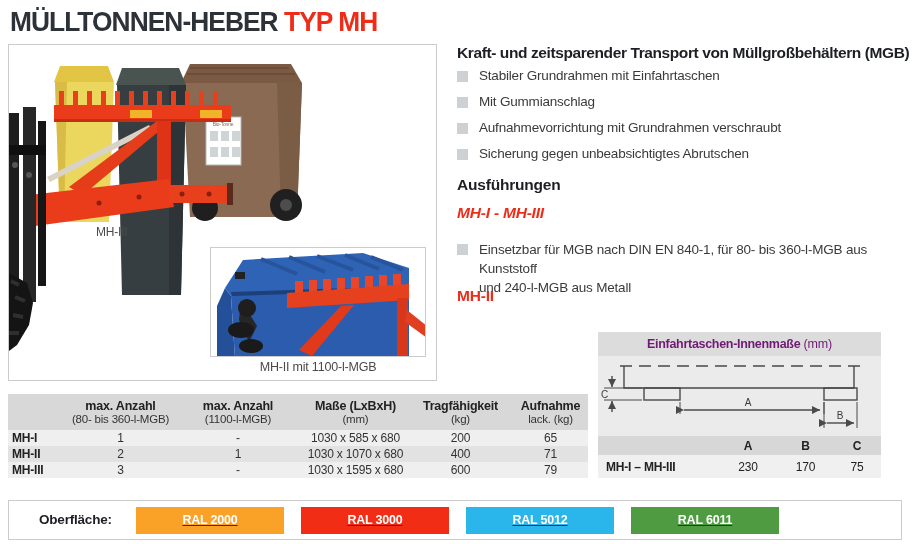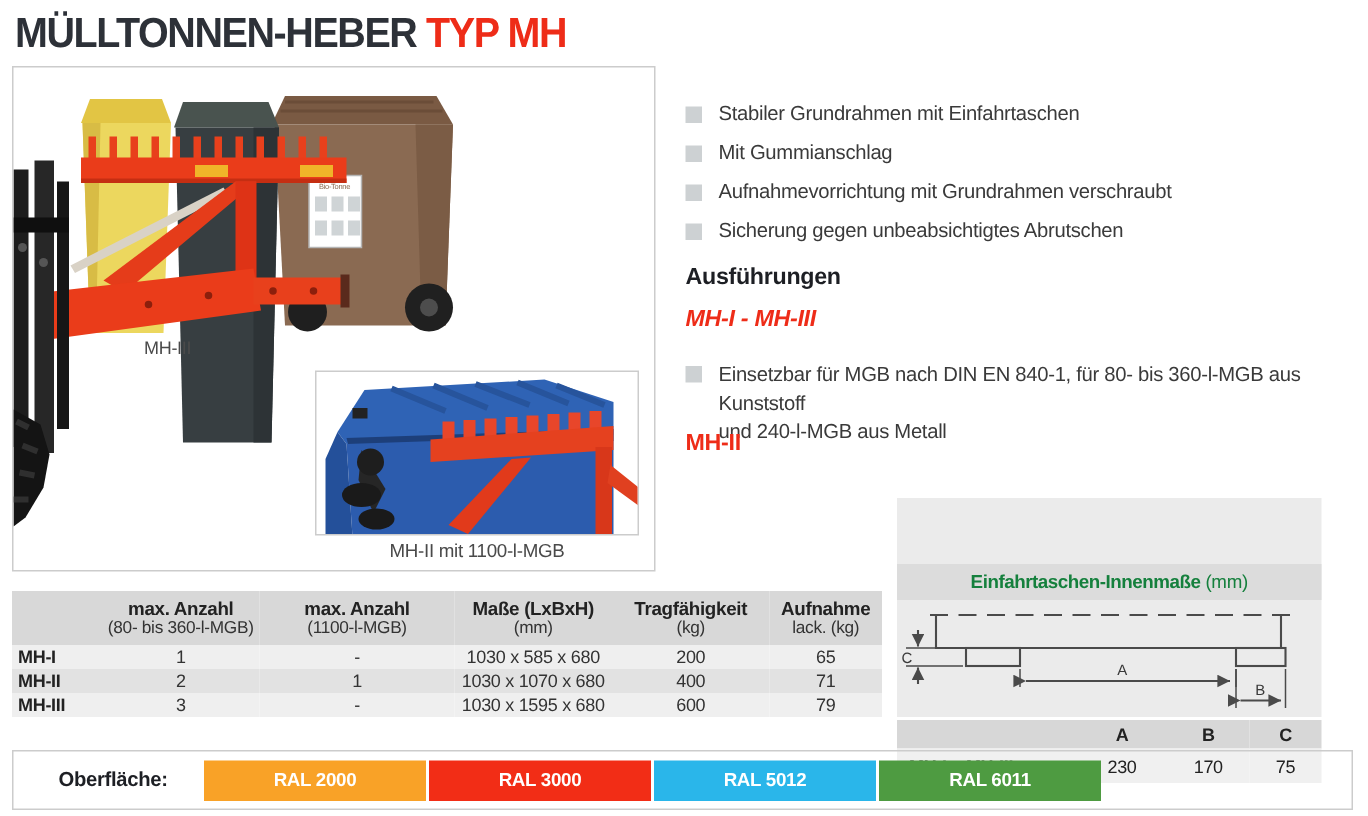--- a/index.html
+++ b/index.html
@@ -31,21 +31,21 @@
   h3.red1 { left:457px; top:204px; font-size:15.5px; font-weight:bold; color:#ee2c18;font-style:italic; }
   h3.red2 { left:457px; top:287px; font-size:15.5px; font-weight:bold; color:#ee2c18; }
   .vbullet { position:absolute; padding-left:22px; font-size:13.5px; color:#3a3a3a;
              line-height:19px; white-space:pre-line; }
   .vbullet::before { content:""; position:absolute; left:0; top:4px; width:11px; height:11px; background:#cdd1d3; }
   .vb1 { left:457px; top:240px; width:440px; }
   .vb2 { left:457px; top:311px; width:280px; }
 
   
   .dims-box { position:absolute; left:598px; top:332px; width:283px; height:146px; background:#ebebeb; }
-  .dims-head { height:24px; background:#dcdcdc; text-align:center; font-size:12.5px; line-height:24px; color:#15803d;margin-top:44px; }
+  .dims-head { height:24px; background:#dcdcdc; text-align:center; font-size:12.5px; line-height:24px; color:#701a75; }
   .dims-head b { letter-spacing:-0.3px; }
   .dims-draw { height:80px; }
   .dims-table { width:100%; border-collapse:collapse; font-size:12px; }
   .dims-table td { text-align:center; color:#222; }
   .dims-table .hrow td { background:#d7d7d7; height:19px; font-weight:bold; }
   .dims-table .vrow td { background:#f0f0f0; height:23px; }
   .dims-table td.lbl { text-align:left; padding-left:8px; font-weight:bold; }
   .dims-table col.c-lbl{width:120px;} .dims-table col.c-a{width:60px;}
   .dims-table col.c-b{width:55px;} .dims-table col.c-c{width:48px;}
 
@@ -57,21 +57,21 @@
   .spec thead .l1 { font-weight:bold; font-size:12.5px; color:#222; }
   .spec thead .l2 { font-size:11.5px; color:#333; }
   .spec tbody td { height:16px; text-align:center; color:#333; }
   .spec tbody td.lbl { text-align:left; padding-left:4px; font-weight:bold; color:#222; }
   .spec tbody tr:nth-child(odd) td { background:#efefef; }
   .spec tbody tr:nth-child(even) td { background:#e2e2e2; }
 
   
   .surface { position:absolute; left:8px; top:500px; width:894px; height:40px; border:1px solid #ccc; }
   .surface-label { position:absolute; left:30px; top:0; line-height:38px; font-size:13.5px; font-weight:bold; color:#1d1f24; }
-  .swatches { position:absolute; left:127px; top:6px; display:flex; gap:2px; }
+  .swatches { position:absolute; left:127px; top:6px; display:flex; gap:17px;text-decoration:underline; }
   .swatch { width:148px; height:27px; line-height:27px; text-align:center;
             color:#fff; font-size:12.5px; font-weight:bold; }
 
   svg { display:block; }
 </style>
 </head>
 <body>
 
 <div class="page">
 
@@ -187,20 +187,21 @@
           <path d="M76,45 L198,36 L198,52 L76,60 Z" fill="#e5411f"></path>
           <path d="M88,102 L130,58 L143,57 L101,108 Z" fill="#e13a1b"></path>
           <rect x="186" y="50" width="11" height="60" fill="#d8371a"></rect>
           <path d="M196,62 L216,78 L216,90 L194,74 Z" fill="#e04020"></path>
         </g>
       </svg>
     </div>
     <div class="caption inset-cap">MH-II mit 1100-l-MGB</div>
   </div>
 
+  <h2 class="abs lead">Kraft- und zeitsparender Transport von Müllgroßbehältern (MGB)</h2>
   <ul class="abs bullets">
     <li>Stabiler Grundrahmen mit Einfahrtaschen</li>
     <li>Mit Gummianschlag</li>
     <li>Aufnahmevorrichtung mit Grundrahmen verschraubt</li>
     <li>Sicherung gegen unbeabsichtigtes Abrutschen</li>
   </ul>
   <h3 class="abs sub">Ausführungen</h3>
   <h3 class="abs red1">MH-I - MH-III</h3>
   <div class="vbullet vb1">Einsetzbar für MGB nach DIN EN 840-1, für 80- bis 360-l-MGB aus Kunststoff
 und 240-l-MGB aus Metall</div>

